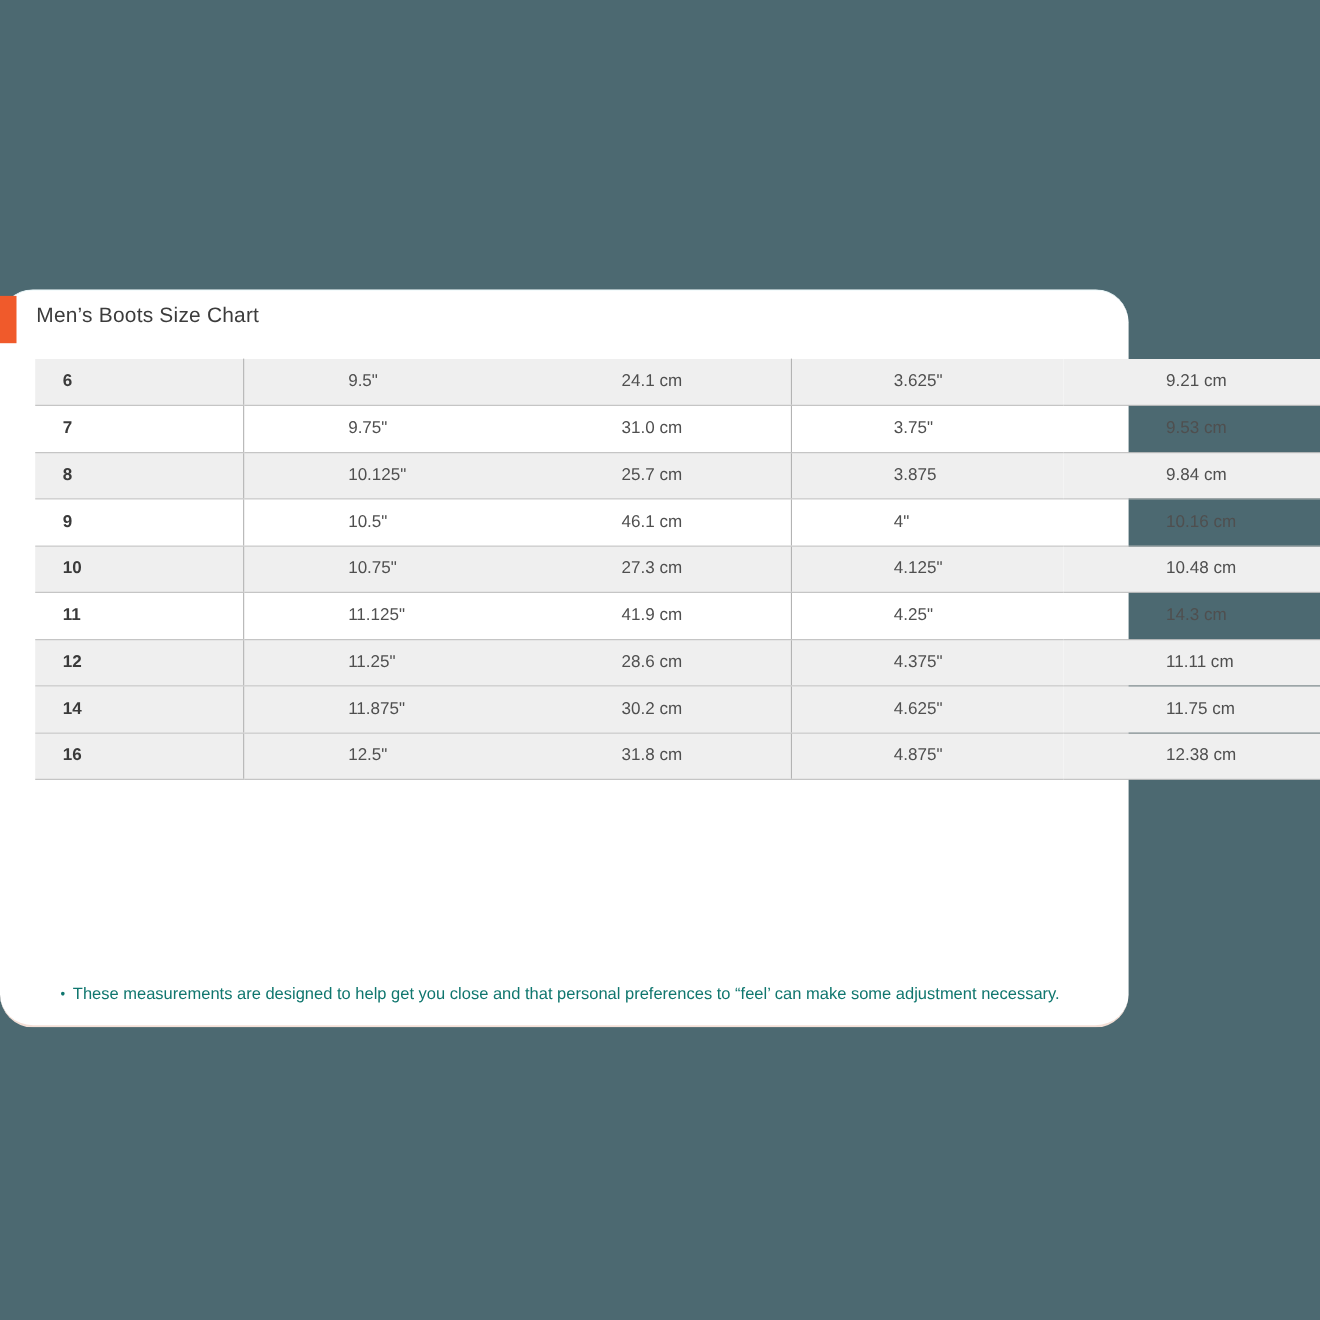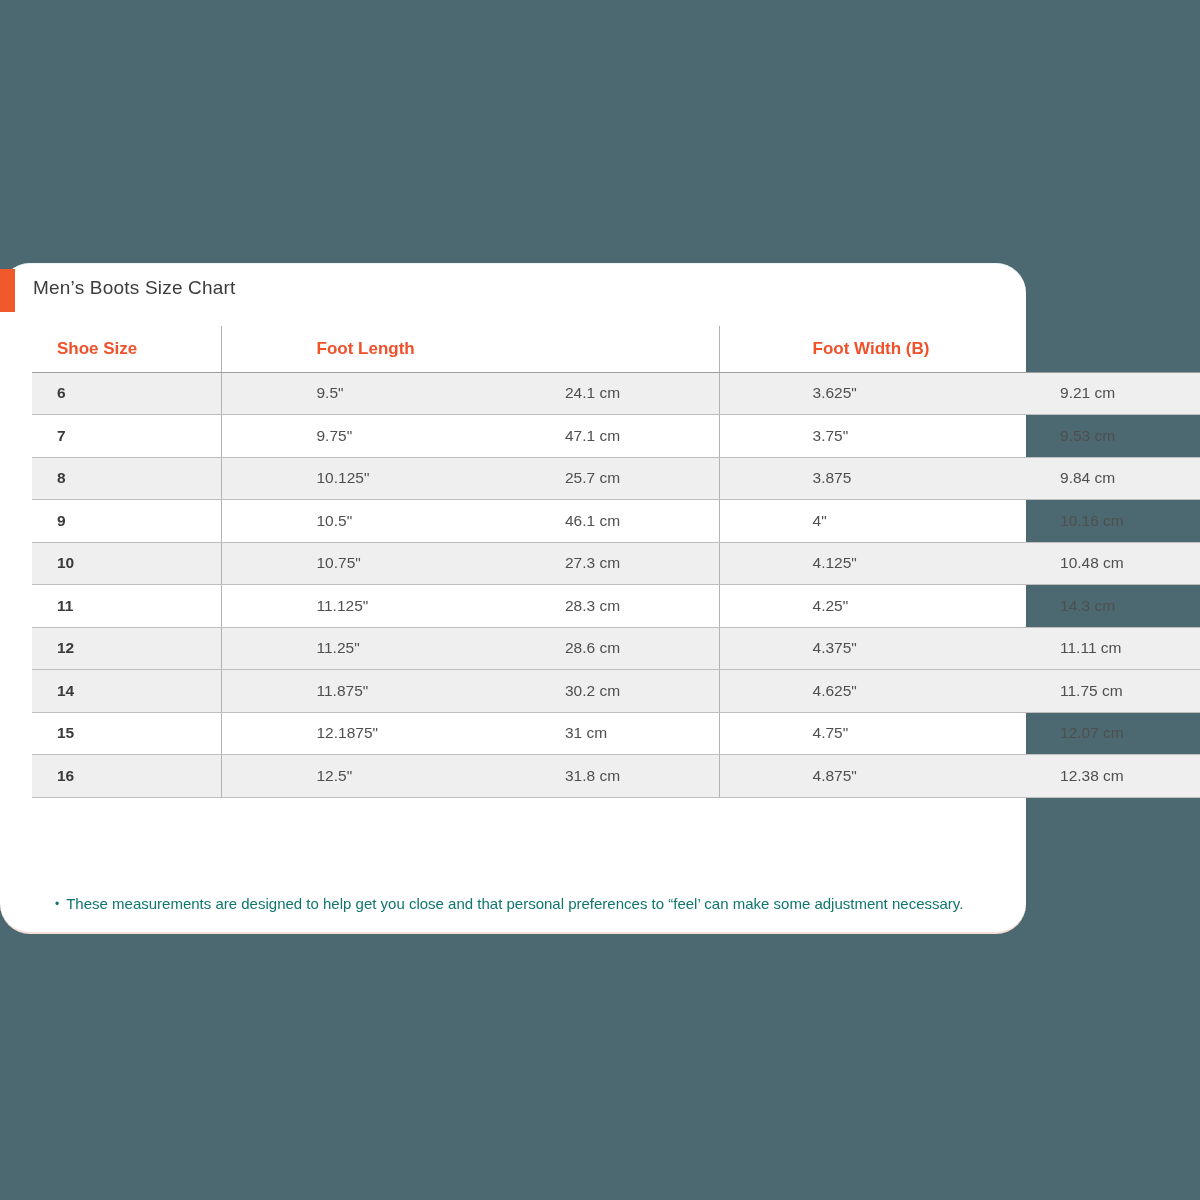--- a/index.html
+++ b/index.html
@@ -88,38 +88,33 @@
 
   <table class="size-table">
     <colgroup>
       <col style="width:189px">
       <col style="width:249px">
       <col style="width:249px">
       <col style="width:248px">
       <col style="width:233px">
     </colgroup>
     <thead>
-      <tr class="group-row">
-        <th class="p0">Shoe Size</th>
-        <th class="p1 vline" colspan="2">Foot Length</th>
-        <th class="p2 vline" colspan="2">Foot Width (B)</th>
-      </tr>
     </thead>
     <tbody id="chart-body">
         <tr class="data-row striped">
           <td class="c0 p0">6</td>
           <td class="c1 p1 vline">9.5"</td>
           <td class="c2 p1">24.1 cm</td>
           <td class="c3 p2 vline">3.625"</td>
           <td class="c4 p2">9.21 cm</td>
         </tr>
         <tr class="data-row">
           <td class="c0 p0">7</td>
           <td class="c1 p1 vline">9.75"</td>
-          <td class="c2 p1">47.1 cm</td>
+          <td class="c2 p1">31.0 cm</td>
           <td class="c3 p2 vline">3.75"</td>
           <td class="c4 p2">9.53 cm</td>
         </tr>
         <tr class="data-row striped">
           <td class="c0 p0">8</td>
           <td class="c1 p1 vline">10.125"</td>
           <td class="c2 p1">25.7 cm</td>
           <td class="c3 p2 vline">3.875</td>
           <td class="c4 p2">9.84 cm</td>
         </tr>
@@ -133,45 +128,38 @@
         <tr class="data-row striped">
           <td class="c0 p0">10</td>
           <td class="c1 p1 vline">10.75"</td>
           <td class="c2 p1">27.3 cm</td>
           <td class="c3 p2 vline">4.125"</td>
           <td class="c4 p2">10.48 cm</td>
         </tr>
         <tr class="data-row">
           <td class="c0 p0">11</td>
           <td class="c1 p1 vline">11.125"</td>
-          <td class="c2 p1">28.3 cm</td>
+          <td class="c2 p1">41.9 cm</td>
           <td class="c3 p2 vline">4.25"</td>
           <td class="c4 p2">14.3 cm</td>
         </tr>
         <tr class="data-row striped">
           <td class="c0 p0">12</td>
           <td class="c1 p1 vline">11.25"</td>
           <td class="c2 p1">28.6 cm</td>
           <td class="c3 p2 vline">4.375"</td>
           <td class="c4 p2">11.11 cm</td>
         </tr>
         <tr class="data-row striped">
           <td class="c0 p0">14</td>
           <td class="c1 p1 vline">11.875"</td>
           <td class="c2 p1">30.2 cm</td>
           <td class="c3 p2 vline">4.625"</td>
           <td class="c4 p2">11.75 cm</td>
         </tr>
-        <tr class="data-row">
-          <td class="c0 p0">15</td>
-          <td class="c1 p1 vline">12.1875"</td>
-          <td class="c2 p1">31 cm</td>
-          <td class="c3 p2 vline">4.75"</td>
-          <td class="c4 p2">12.07 cm</td>
-        </tr>
         <tr class="data-row striped">
           <td class="c0 p0">16</td>
           <td class="c1 p1 vline">12.5"</td>
           <td class="c2 p1">31.8 cm</td>
           <td class="c3 p2 vline">4.875"</td>
           <td class="c4 p2">12.38 cm</td>
         </tr>
       </tbody>
   </table>
 

